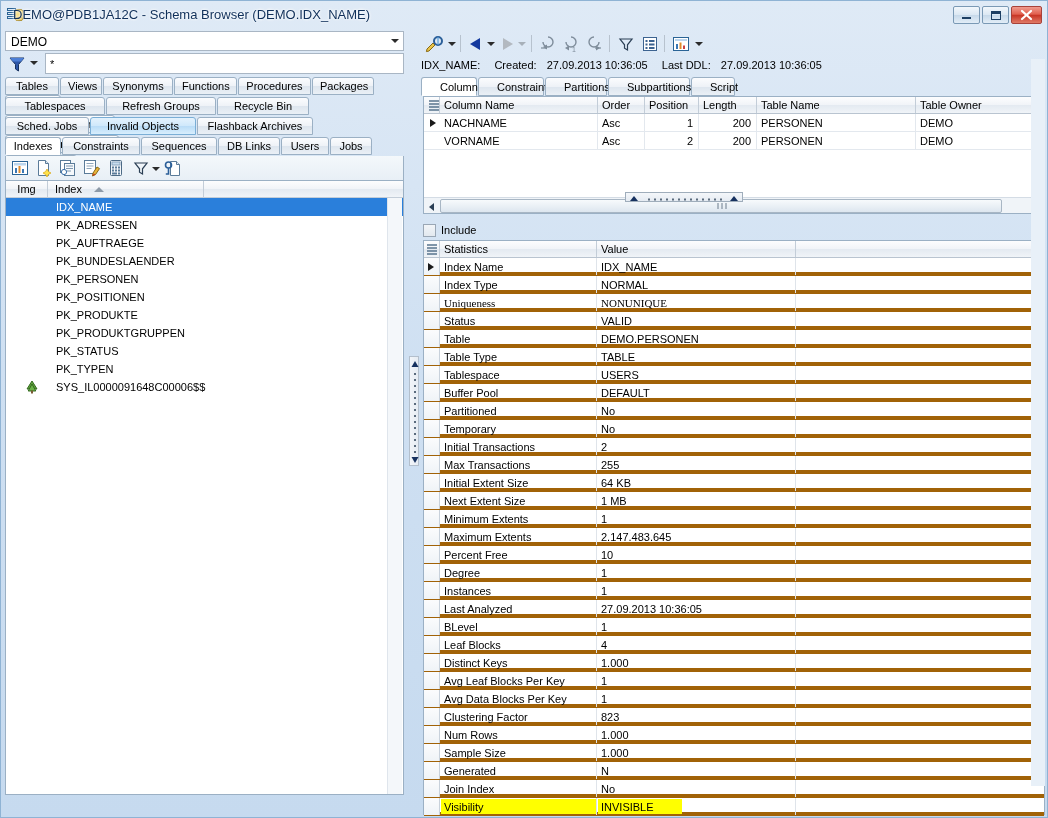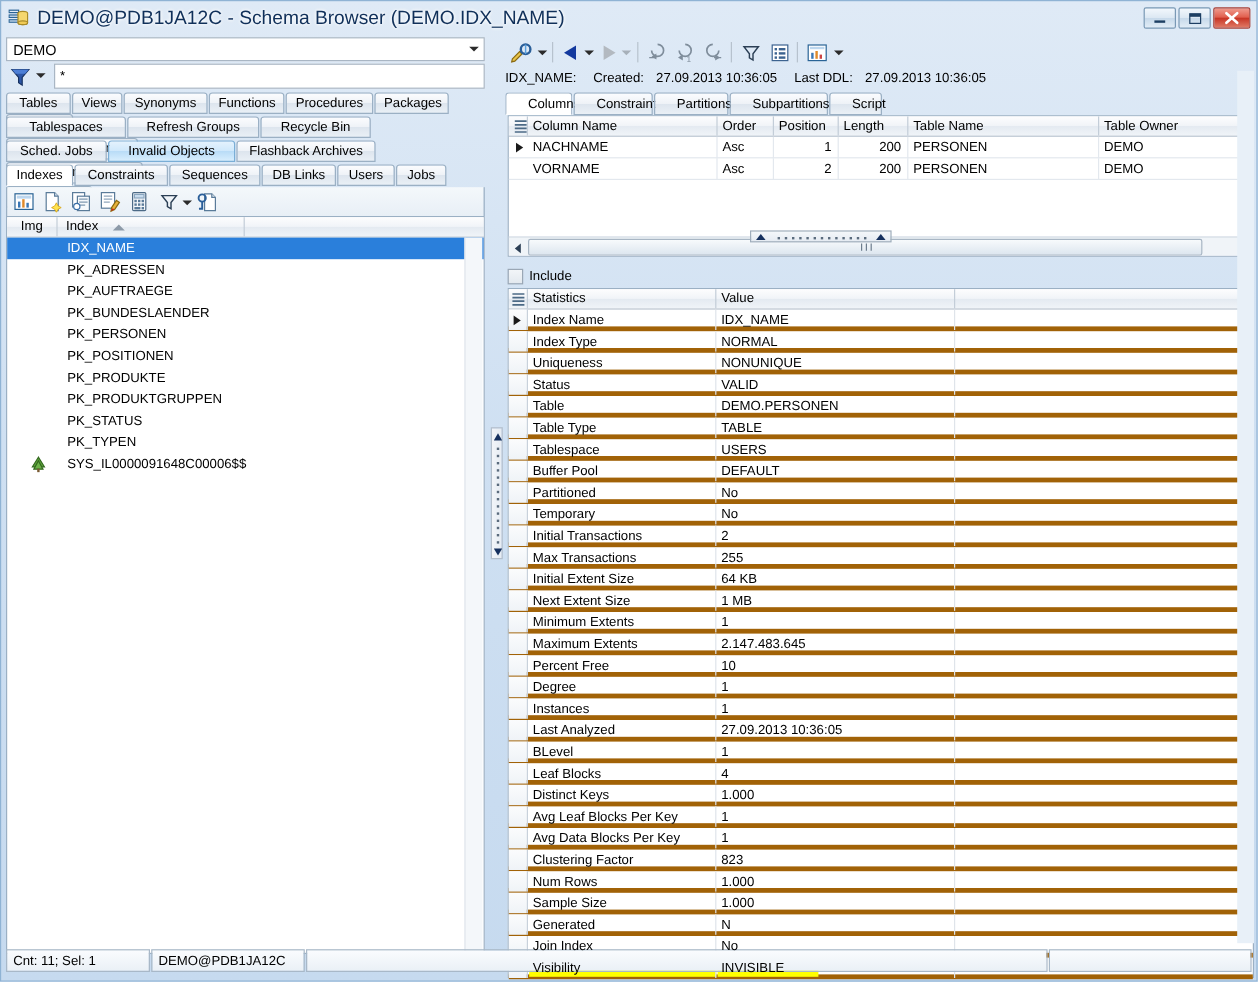--- a/index.html
+++ b/index.html
@@ -25,22 +25,22 @@
   
   #titlebar {
     position: absolute; left: 0; top: 0;
     width: 1046px; height: 28px;
   }
   #title-icon {
     position: absolute; left: 6px; top: 6px;
     width: 17px; height: 16px;
   }
   #title-text {
-    position: absolute; left: 30px; top: 6px;
-    font-size: 16px; color: #10305a;
+    position: absolute; left: 12px; top: 6px;
+    font-size: 13px; color: #10305a;
     white-space: nowrap;
     text-shadow: 0 0 3px #fff, 0 0 3px #fff;
   }
   .wbtn {
     position: absolute; top: 5px;
     width: 27px; height: 18px;
     border: 1px solid #7a99b5;
     border-radius: 2px;
     background: linear-gradient(to bottom,#f2f7fc 0%,#dce8f3 48%,#c7d9ea 52%,#e2edf7 100%);
     cursor: pointer;
@@ -862,21 +862,21 @@
               <span class="rowmark" style="left: 4px;"></span>
             </div>
             <div class="pname"><span class="hl-text">Index Name</span></div>
             <div class="pval"><span class="hl-text">IDX_NAME</span></div>
           </div>
           <div class="prow" style="top: 35px;">
             <div class="pgutter"></div>
             <div class="pname"><span class="hl-text">Index Type</span></div>
             <div class="pval"><span class="hl-text">NORMAL</span></div>
           </div>
-          <div class="prow" style="top: 53px;">
+          <div class="prow" style="top: 53px; font-family: Liberation Serif, serif;">
             <div class="pgutter"></div>
             <div class="pname"><span class="hl-text">Uniqueness</span></div>
             <div class="pval"><span class="hl-text">NONUNIQUE</span></div>
           </div>
           <div class="prow" style="top: 71px;">
             <div class="pgutter"></div>
             <div class="pname"><span class="hl-text">Status</span></div>
             <div class="pval"><span class="hl-text">VALID</span></div>
           </div>
           <div class="prow" style="top: 89px;">
@@ -1015,19 +1015,13 @@
             <span class="pval-hl" style="left: 174px; width: 84px;"></span>
             <div class="pname"><span class="hl-text">Visibility</span></div>
             <div class="pval"><span class="hl-text">INVISIBLE</span></div>
           </div>
         </div>
     </div>
 
     <div id="right-vscroll"></div>
   </div>
 
-  <div id="statusbar">
-    <div class="sb-cell" id="sb-cnt">Cnt: 11;  Sel: 1</div>
-    <div class="sb-cell" id="sb-conn">DEMO@PDB1JA12C</div>
-    <div class="sb-cell" id="sb-blank"></div>
-    <div class="sb-cell" id="sb-right"></div>
-  </div>
 </div>
 
 </body></html>

